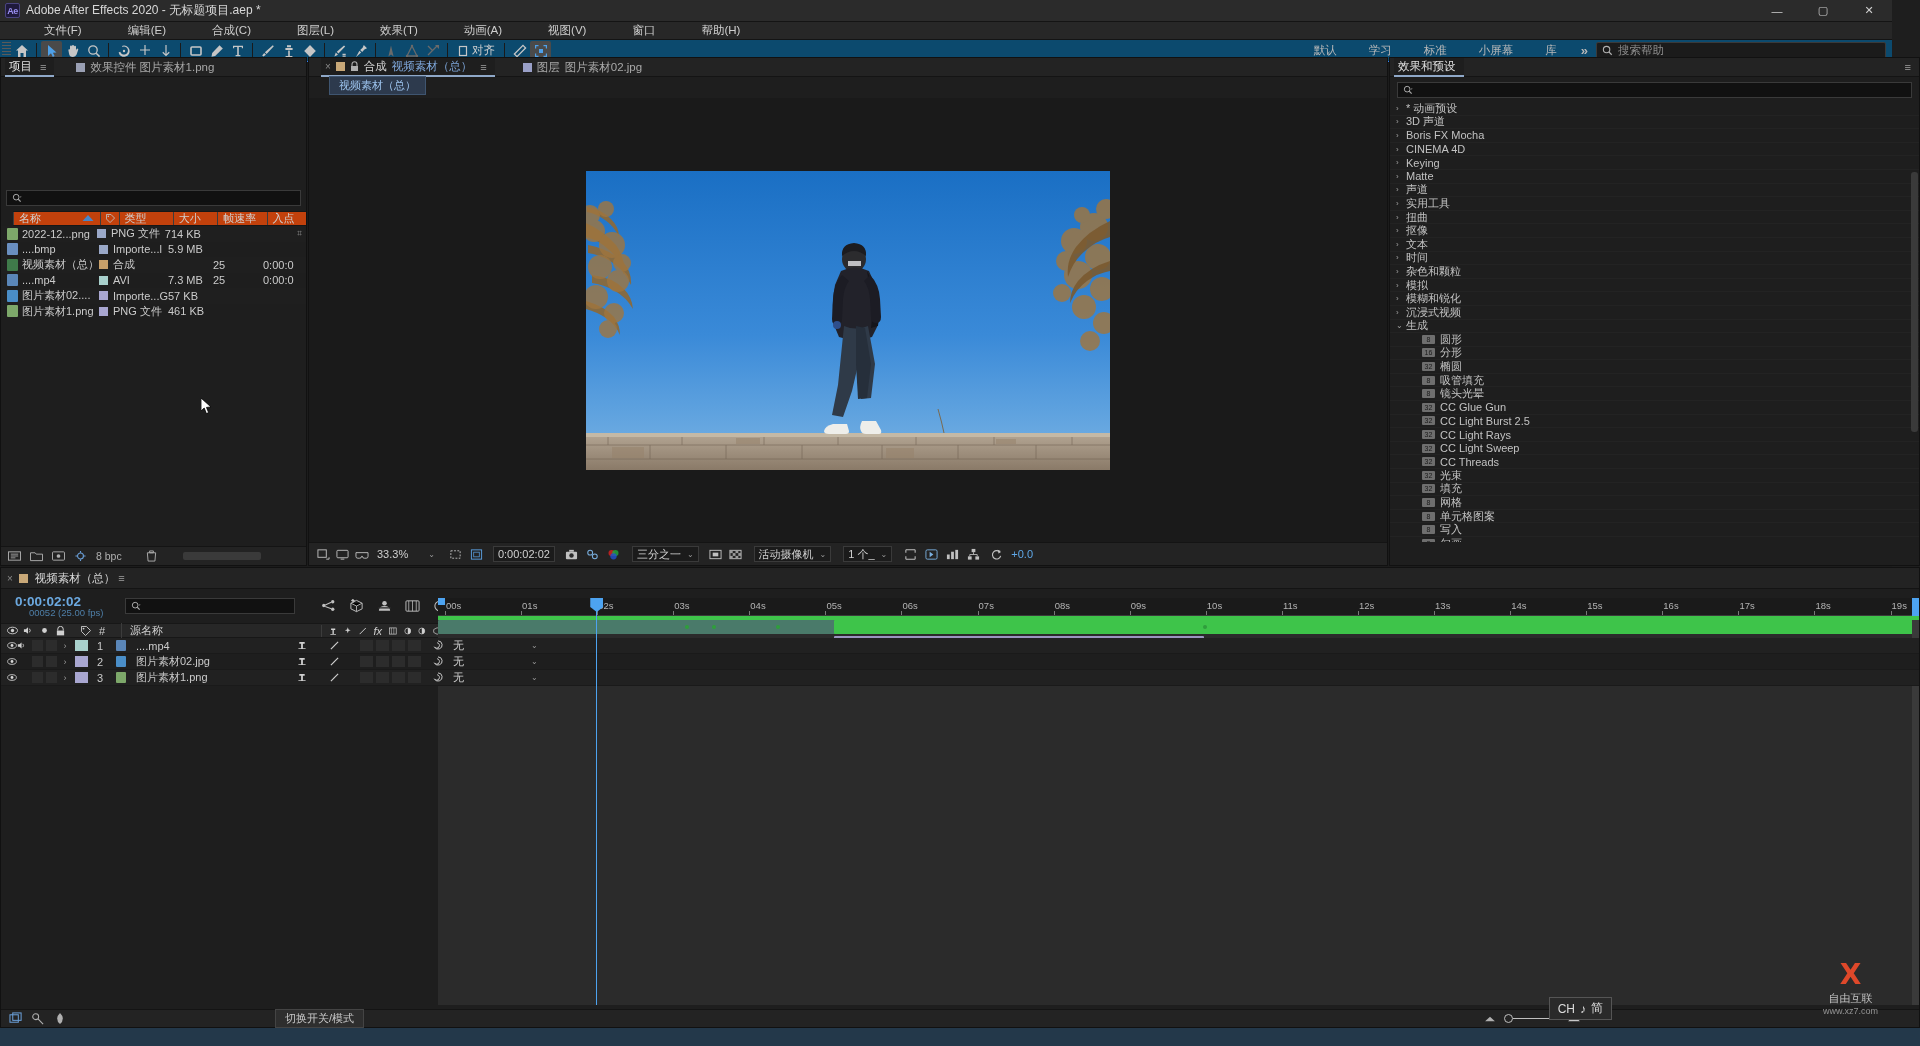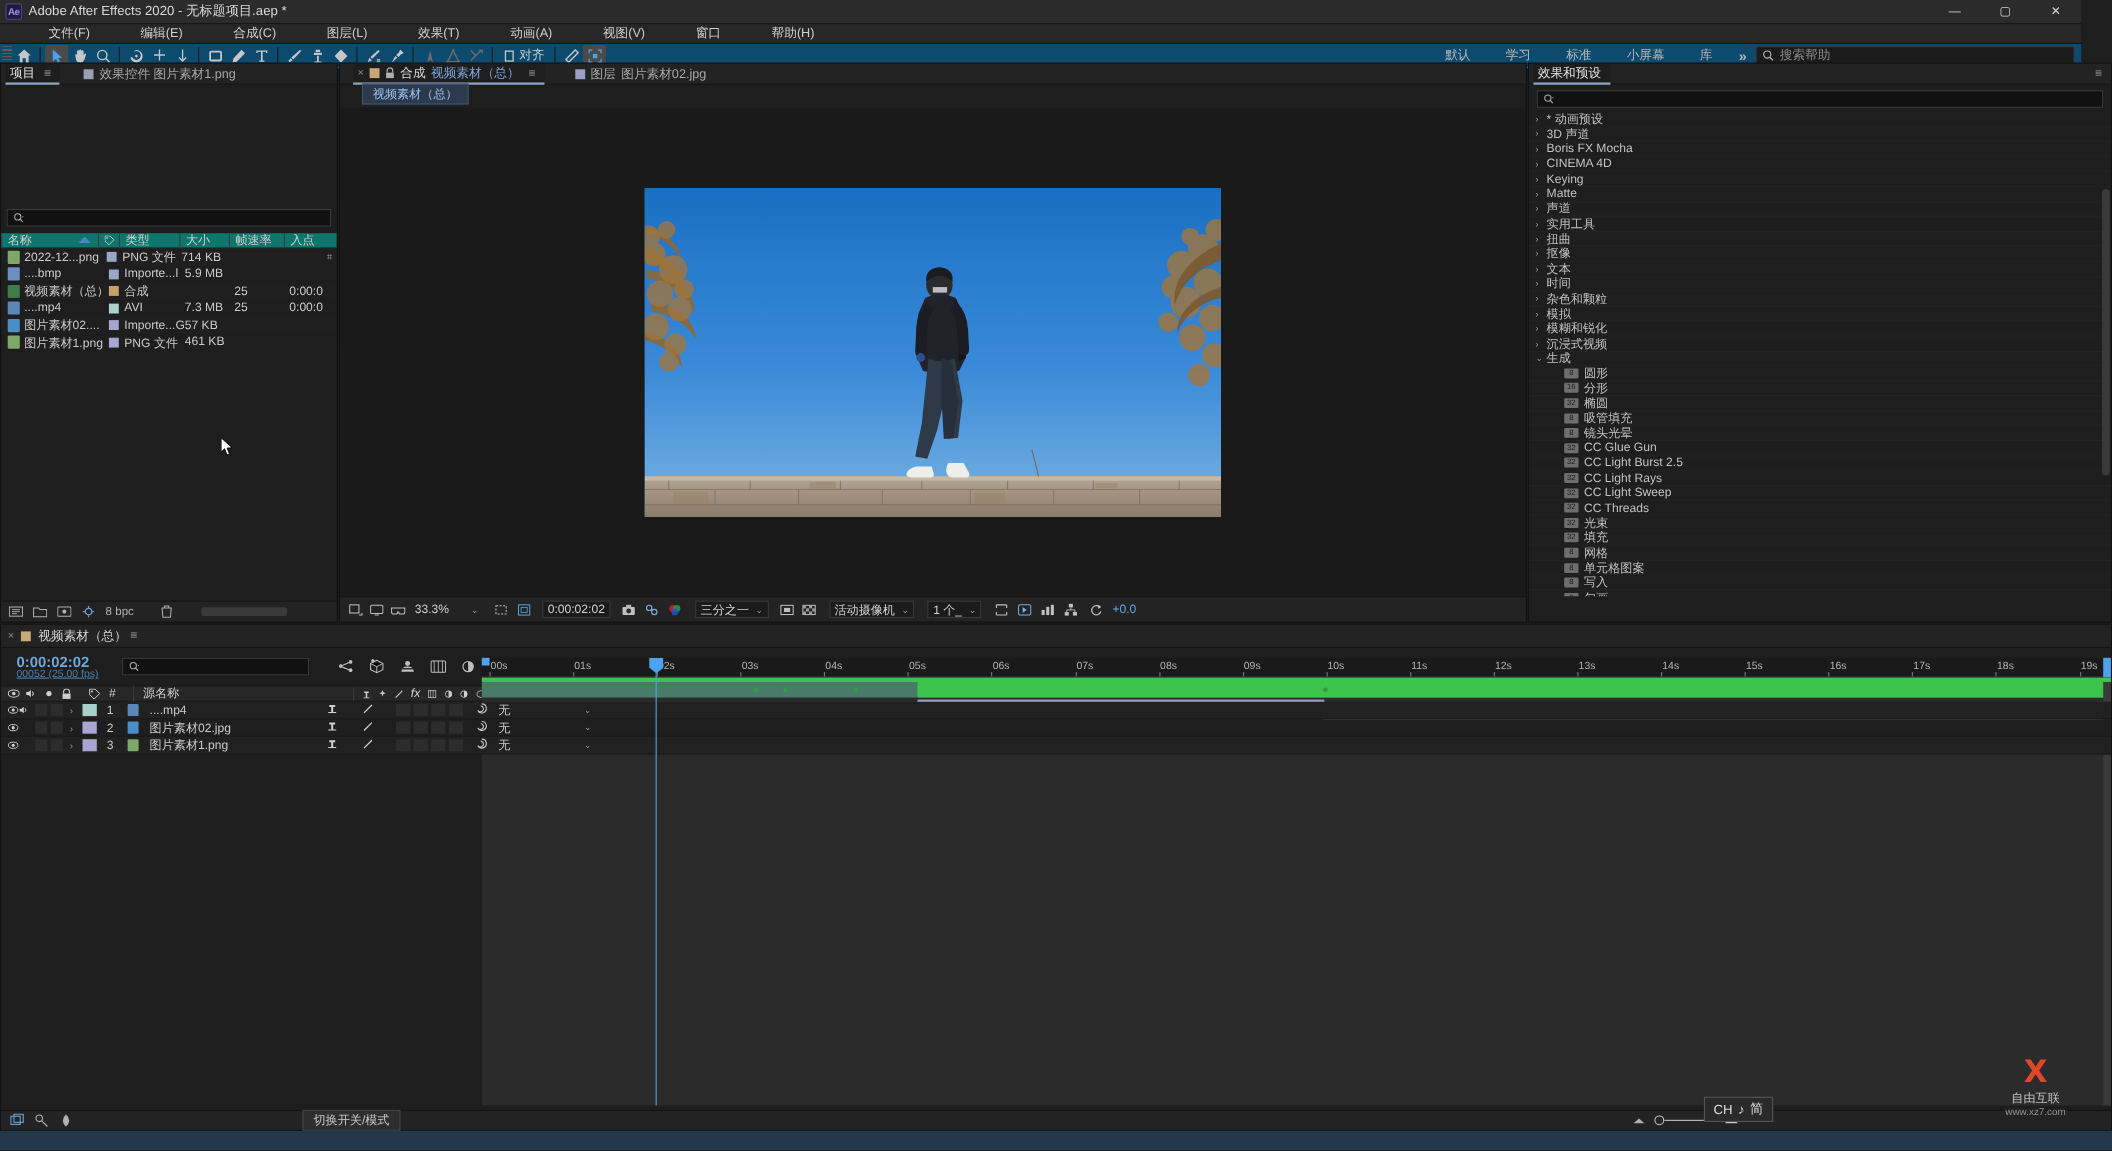--- a/index.html
+++ b/index.html
@@ -55,23 +55,23 @@
   .ptab.active { color:#e0e0e0; border-bottom:2px solid #8fa8c8; background:#1e1e1e; }
   .ptab .x { font-size:10px; color:#888; }
   .sw { width:9px; height:9px; display:inline-block; }
   .hamb { font-size:11px; color:#a0a0a0; margin-left:3px; }
 
   
   #project-panel { left:0; top:57px; width:307px; height:509px; }
   .proj-preview { height:108px; background:#1e1e1e; }
   .proj-search { margin:5px 5px 0 5px; height:16px; background:#111; border:1px solid #3a3a3a;
     display:flex; align-items:center; padding:0 5px; gap:4px; }
-  .proj-cols { height:15px; background:#0f766e; display:flex; align-items:center;
+  .proj-cols { height:15px; background:#c2410c; display:flex; align-items:center;
     font-size:11px; color:#cfcfcf; margin-top:5px; border-top:1px solid #171717;
-    border-bottom:1px solid #171717; }
+    border-bottom:1px solid #171717;margin-left:12px; }
   .pcol { border-left:1px solid #3c3c3c; padding-left:5px; height:13px; display:flex;
     align-items:center; position:relative; }
   .proj-row { height:15.5px; display:flex; align-items:center; font-size:11px;
     color:#cbcbcb; }
   .proj-row:nth-child(odd) { background:#1f1f1f; }
   .proj-row:nth-child(even) { background:#1e1e1e; }
   .fi { width:11px; height:12px; border-radius:1px; margin:0 4px 0 6px; flex:none;
     position:relative; }
   .label-sw { width:9px; height:9px; flex:none; }
   .proj-foot { position:absolute; bottom:0; left:0; right:0; height:19px;
@@ -107,21 +107,21 @@
     margin-right:5px; flex:none; font-family:"Liberation Sans",sans-serif; }
   .fx-scroll { position:absolute; right:1px; top:70px; width:7px; height:260px;
     background:#3a3a3a; border-radius:3px; }
 
   
   #timeline-panel { left:0; top:567px; width:1920px; height:461px; }
   .tl-head { height:21px; background:#232323; display:flex; align-items:center;
     padding-left:6px; border-bottom:1px solid #141414; }
   .tl-controls { height:34px; display:flex; align-items:center; position:relative; }
   .tc-code { color:#6ca9e0; font-size:13.5px; font-weight:bold; margin-left:14px; }
-  .tc-sub { color:#4e7fa8; font-size:9.5px; margin-left:14px; margin-top:-2px;text-decoration:underline; }
+  .tc-sub { color:#4e7fa8; font-size:9.5px; margin-left:28px; margin-top:-2px; }
   .tl-search { margin-left:22px; width:170px; height:16px; background:#111;
     border:1px solid #3a3a3a; display:flex; align-items:center; padding:0 5px; gap:4px; }
   .tl-icons { display:flex; align-items:center; gap:13px; margin-left:26px; }
   .tl-colhdr { height:15px; background:#272727; display:flex; align-items:center;
     font-size:11px; color:#cfcfcf; border-top:1px solid #171717;
     border-bottom:1px solid #171717; }
   .layer-row { height:16px; display:flex; align-items:center; font-size:11px;
     color:#cbcbcb; border-bottom:1px solid #1a1a1a; }
   .layer-row:nth-child(odd) { background:#212121; }
   .layer-row:nth-child(even) { background:#1e1e1e; }

